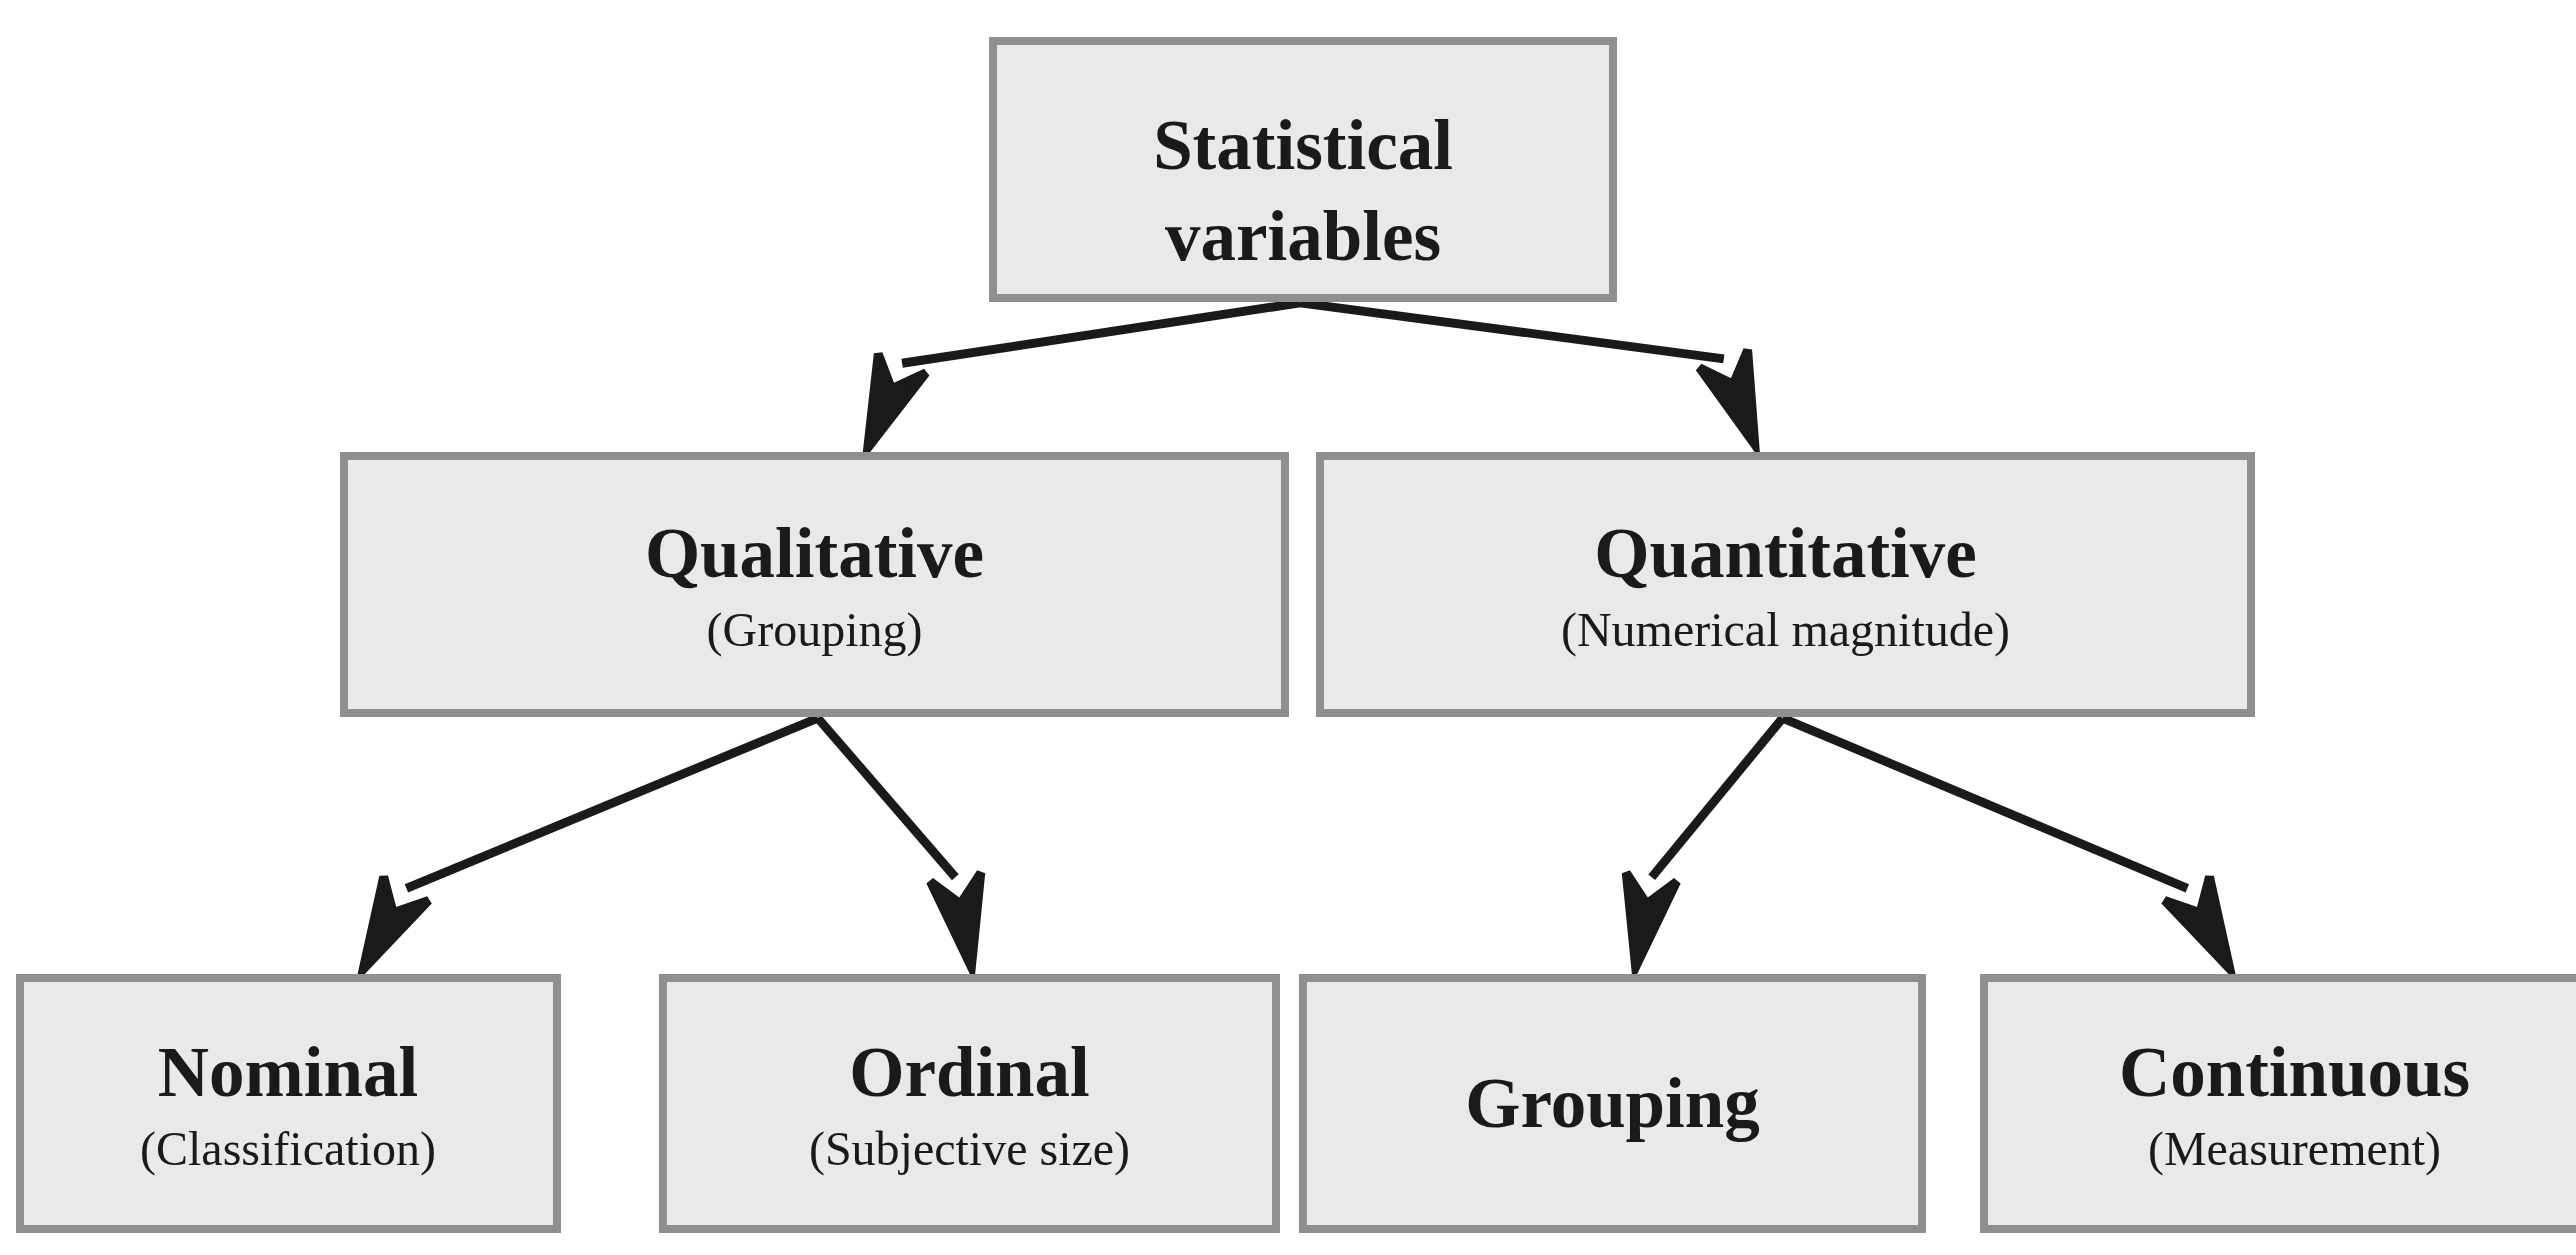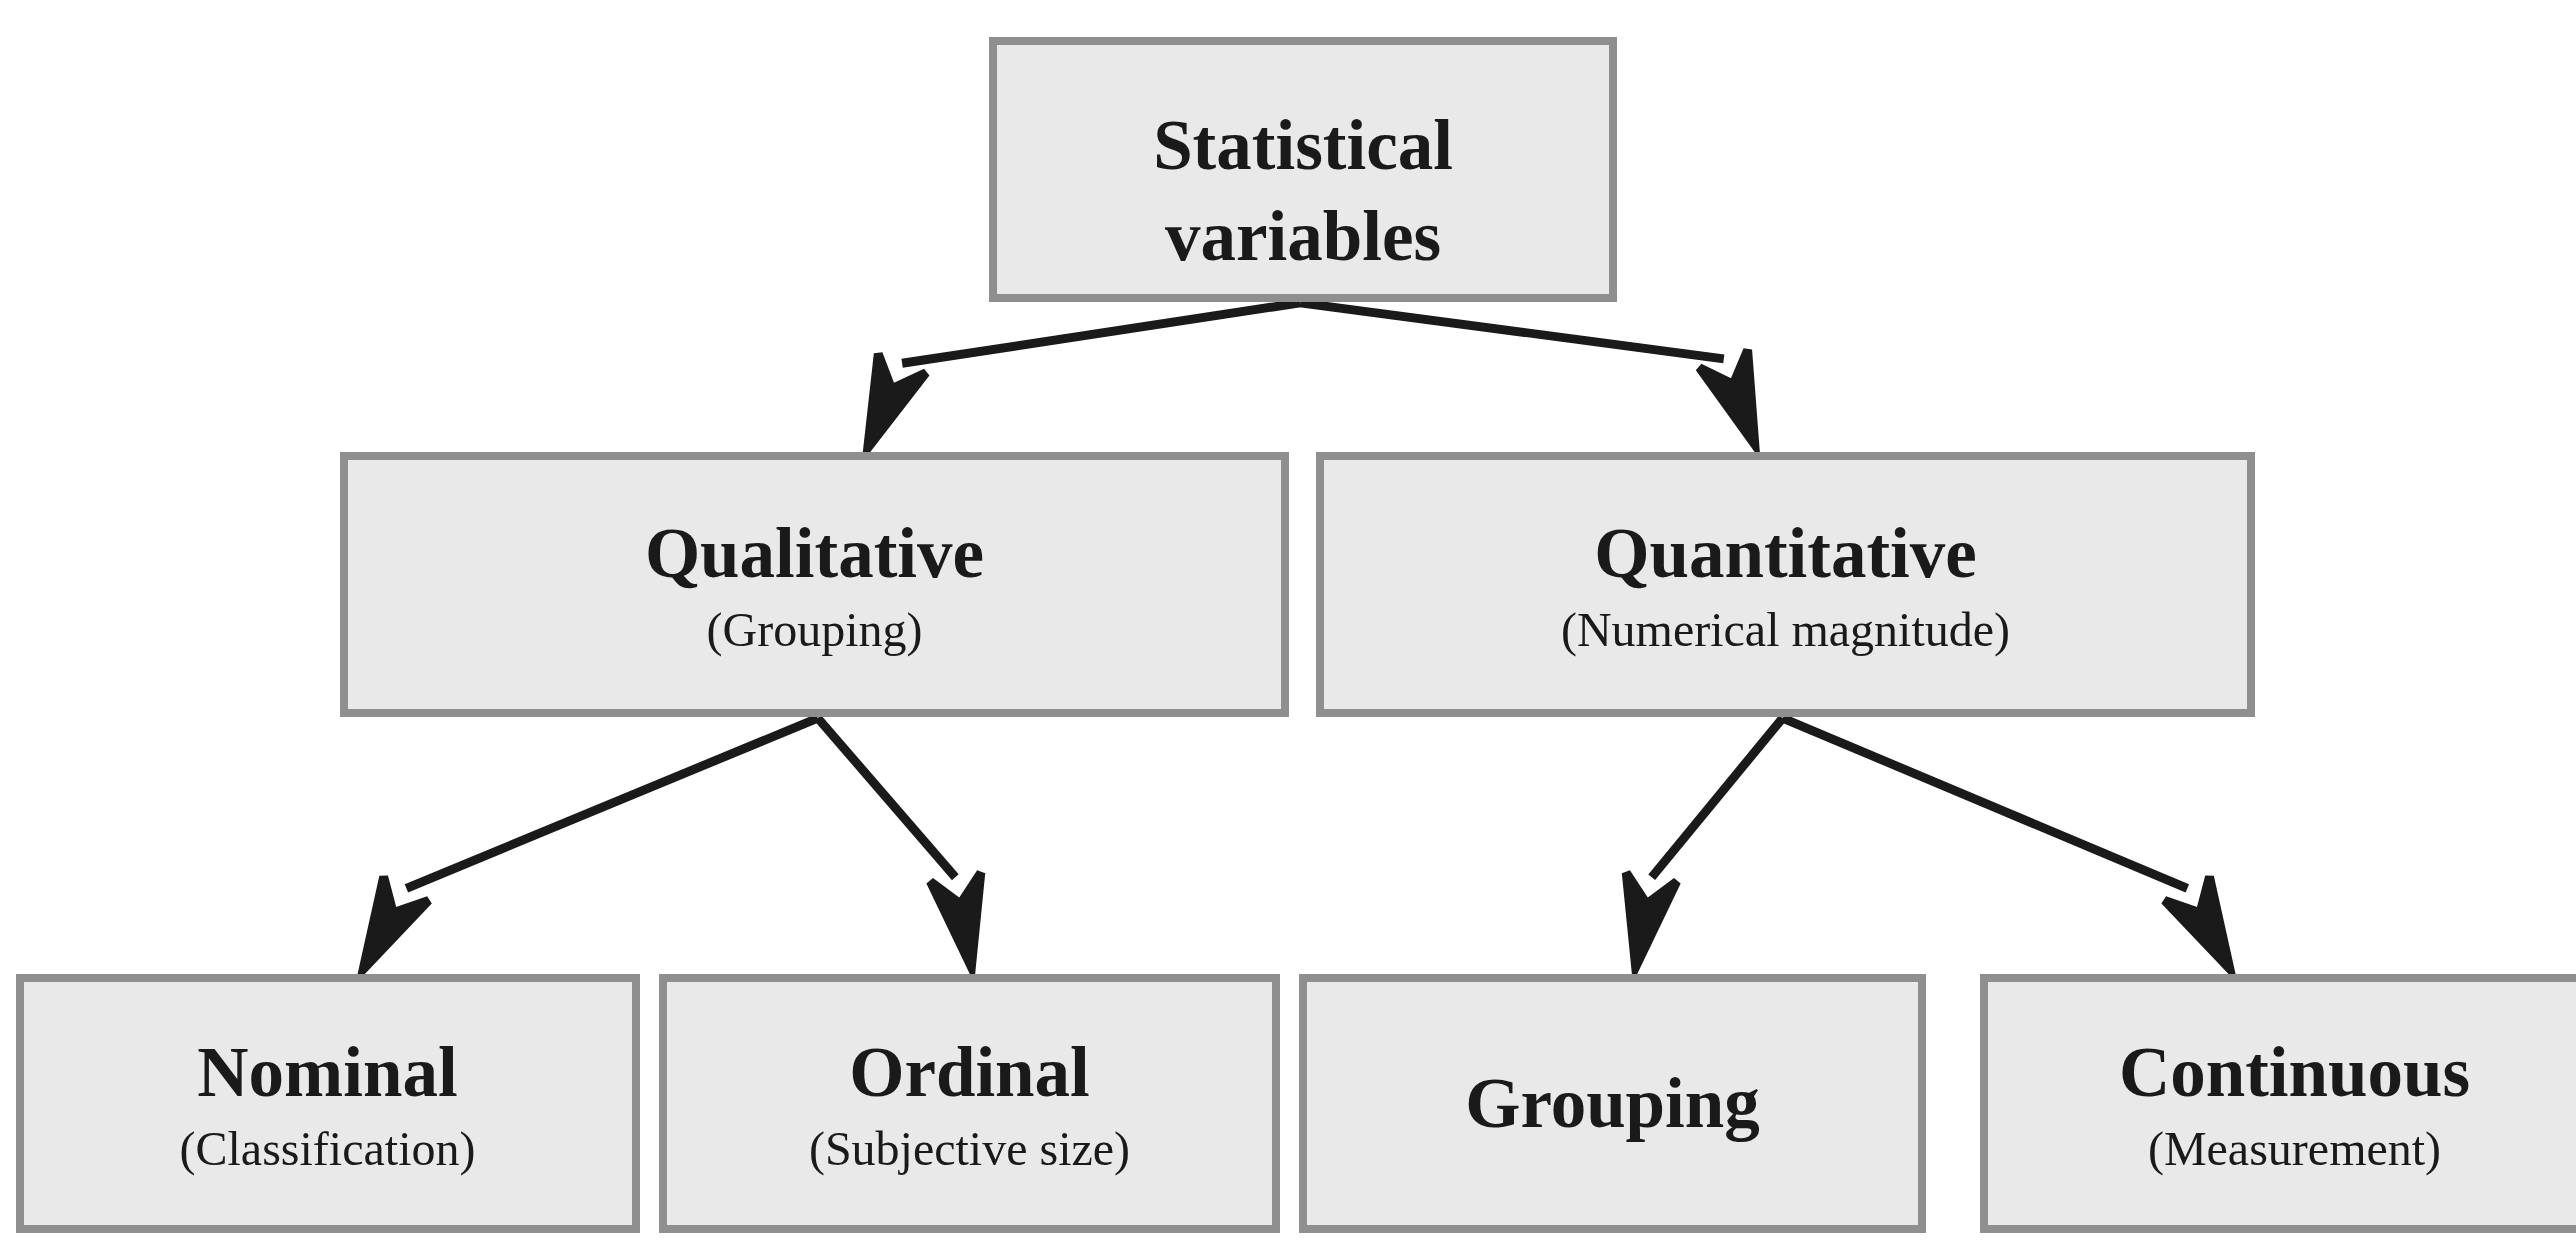--- a/index.html
+++ b/index.html
@@ -43,21 +43,21 @@
     font-size: 48px;
     font-weight: normal;
     line-height: 1.28;
     white-space: nowrap;
   }
   
   .node-root        { left: 989px; top: 37px;   width: 628px; height: 265px; }
   .node-root .name  { max-width: 421px; margin-top: 43px; }  
   .node-qualitative { left: 340px;  top: 452px;  width: 949px; height: 265px; }
   .node-quantitative{ left: 1316px; top: 452px;  width: 939px; height: 265px; }
-  .node-nominal     { left: 15.5px;   top: 974px; width: 624px; height: 259px; text-align: right; }
+  .node-nominal     { left: 15.5px;   top: 974px; width: 545px; height: 259px; text-align: right; }
   .node-ordinal     { left: 659px; top: 974px; width: 621px; height: 259px; }
   .node-discrete    { left: 1299px; top: 974px; width: 627px; height: 259px; }
   .node-continuous  { left: 1944px; top: 974px; width: 629px; height: 259px; margin-left: 36px; }
 </style>
 </head>
 <body>
 
 <div class="canvas">
 
   <svg class="connector-layer" viewBox="0 0 4646 2265" xmlns="http://www.w3.org/2000/svg">

